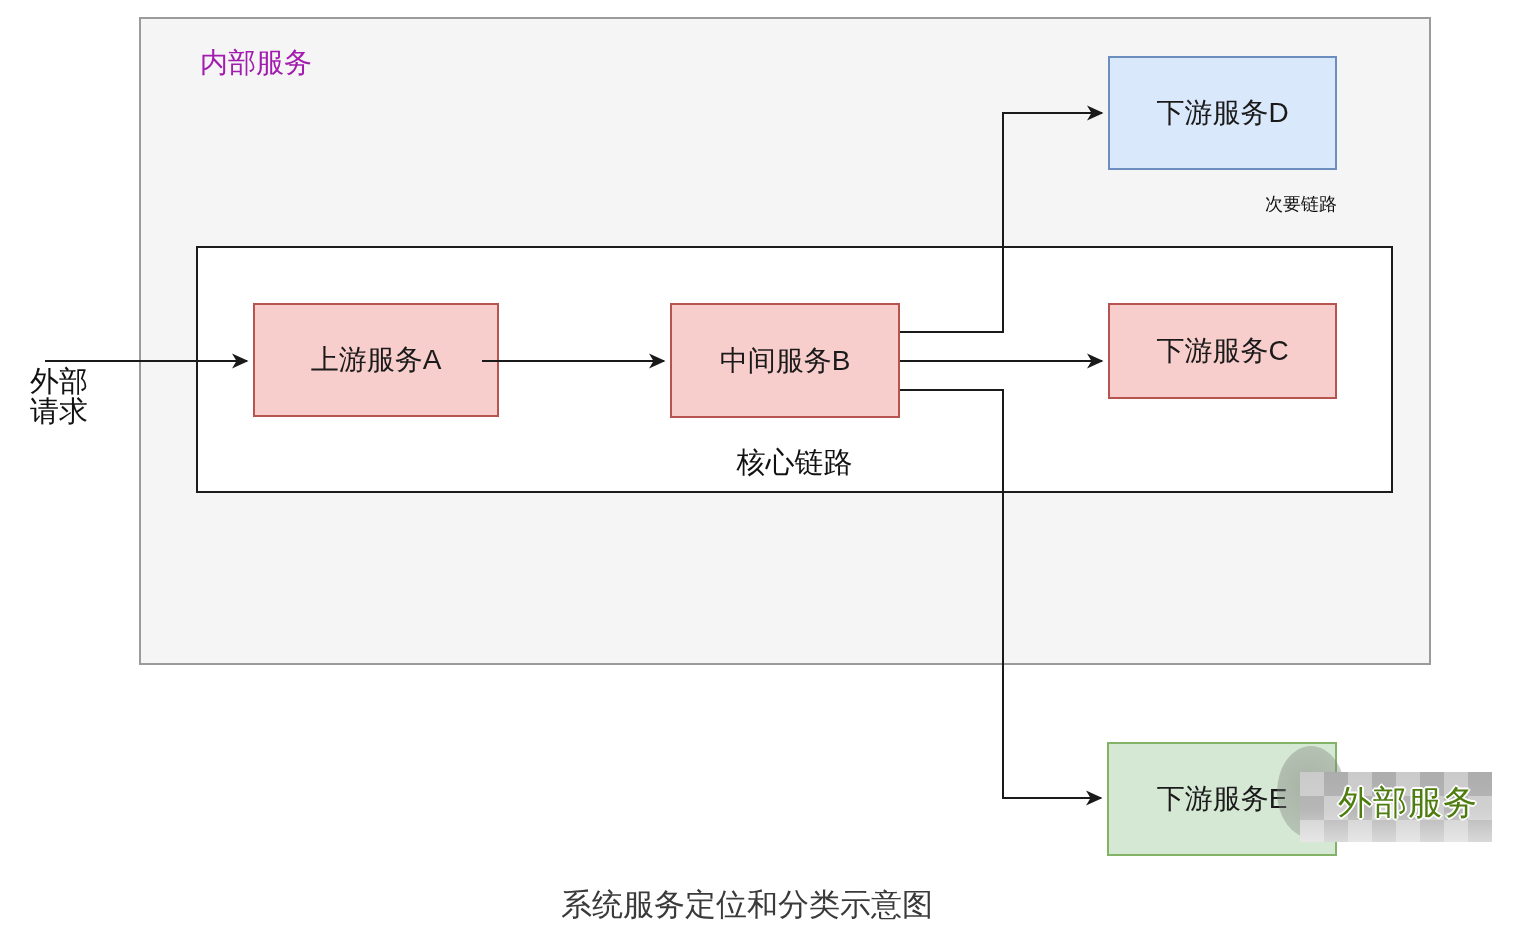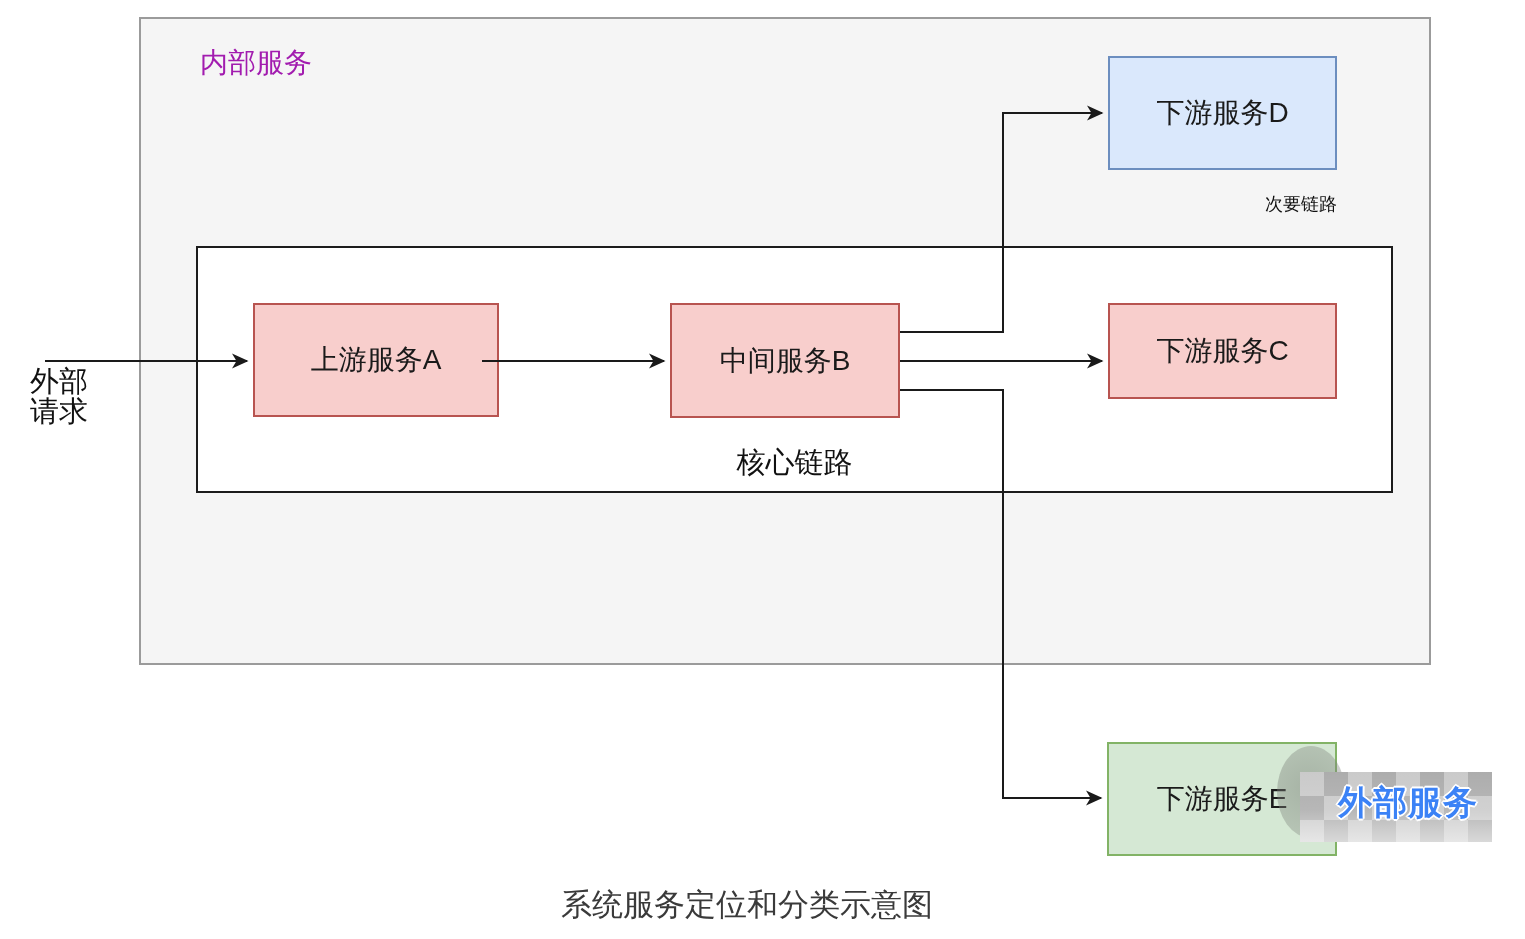--- a/index.html
+++ b/index.html
@@ -62,21 +62,21 @@
   }
   .mosaic{
     position:absolute;left:1300px;top:772px;width:192px;height:70px;z-index:10;
     background-image:
       linear-gradient(to bottom, rgba(255,255,255,0.02) 0%, rgba(255,255,255,0.15) 55%, rgba(255,255,255,0.55) 100%),
       repeating-conic-gradient(#ababab 0% 25%, #c9c9c9 25% 50%);
     background-size:100% 100%, 48px 48px;
   }
   .external-service-label{
     position:absolute;left:1338px;top:780px;z-index:11;
-    font-size:34px;font-weight:bold;color:#3b82f6;letter-spacing:1px;
+    font-size:34px;font-weight:normal;color:#4d7c0f;letter-spacing:1px;
     text-shadow:
       -2px 0 0 #fff, 2px 0 0 #fff, 0 -2px 0 #fff, 0 2px 0 #fff,
       -1px -1px 0 #fff, 1px 1px 0 #fff, -1px 1px 0 #fff, 1px -1px 0 #fff;
   }
 
   .caption{
     position:absolute;left:0;top:884px;width:1494px;text-align:center;
     font-size:31px;color:#3a3a3a;z-index:2;
   }
 </style>

